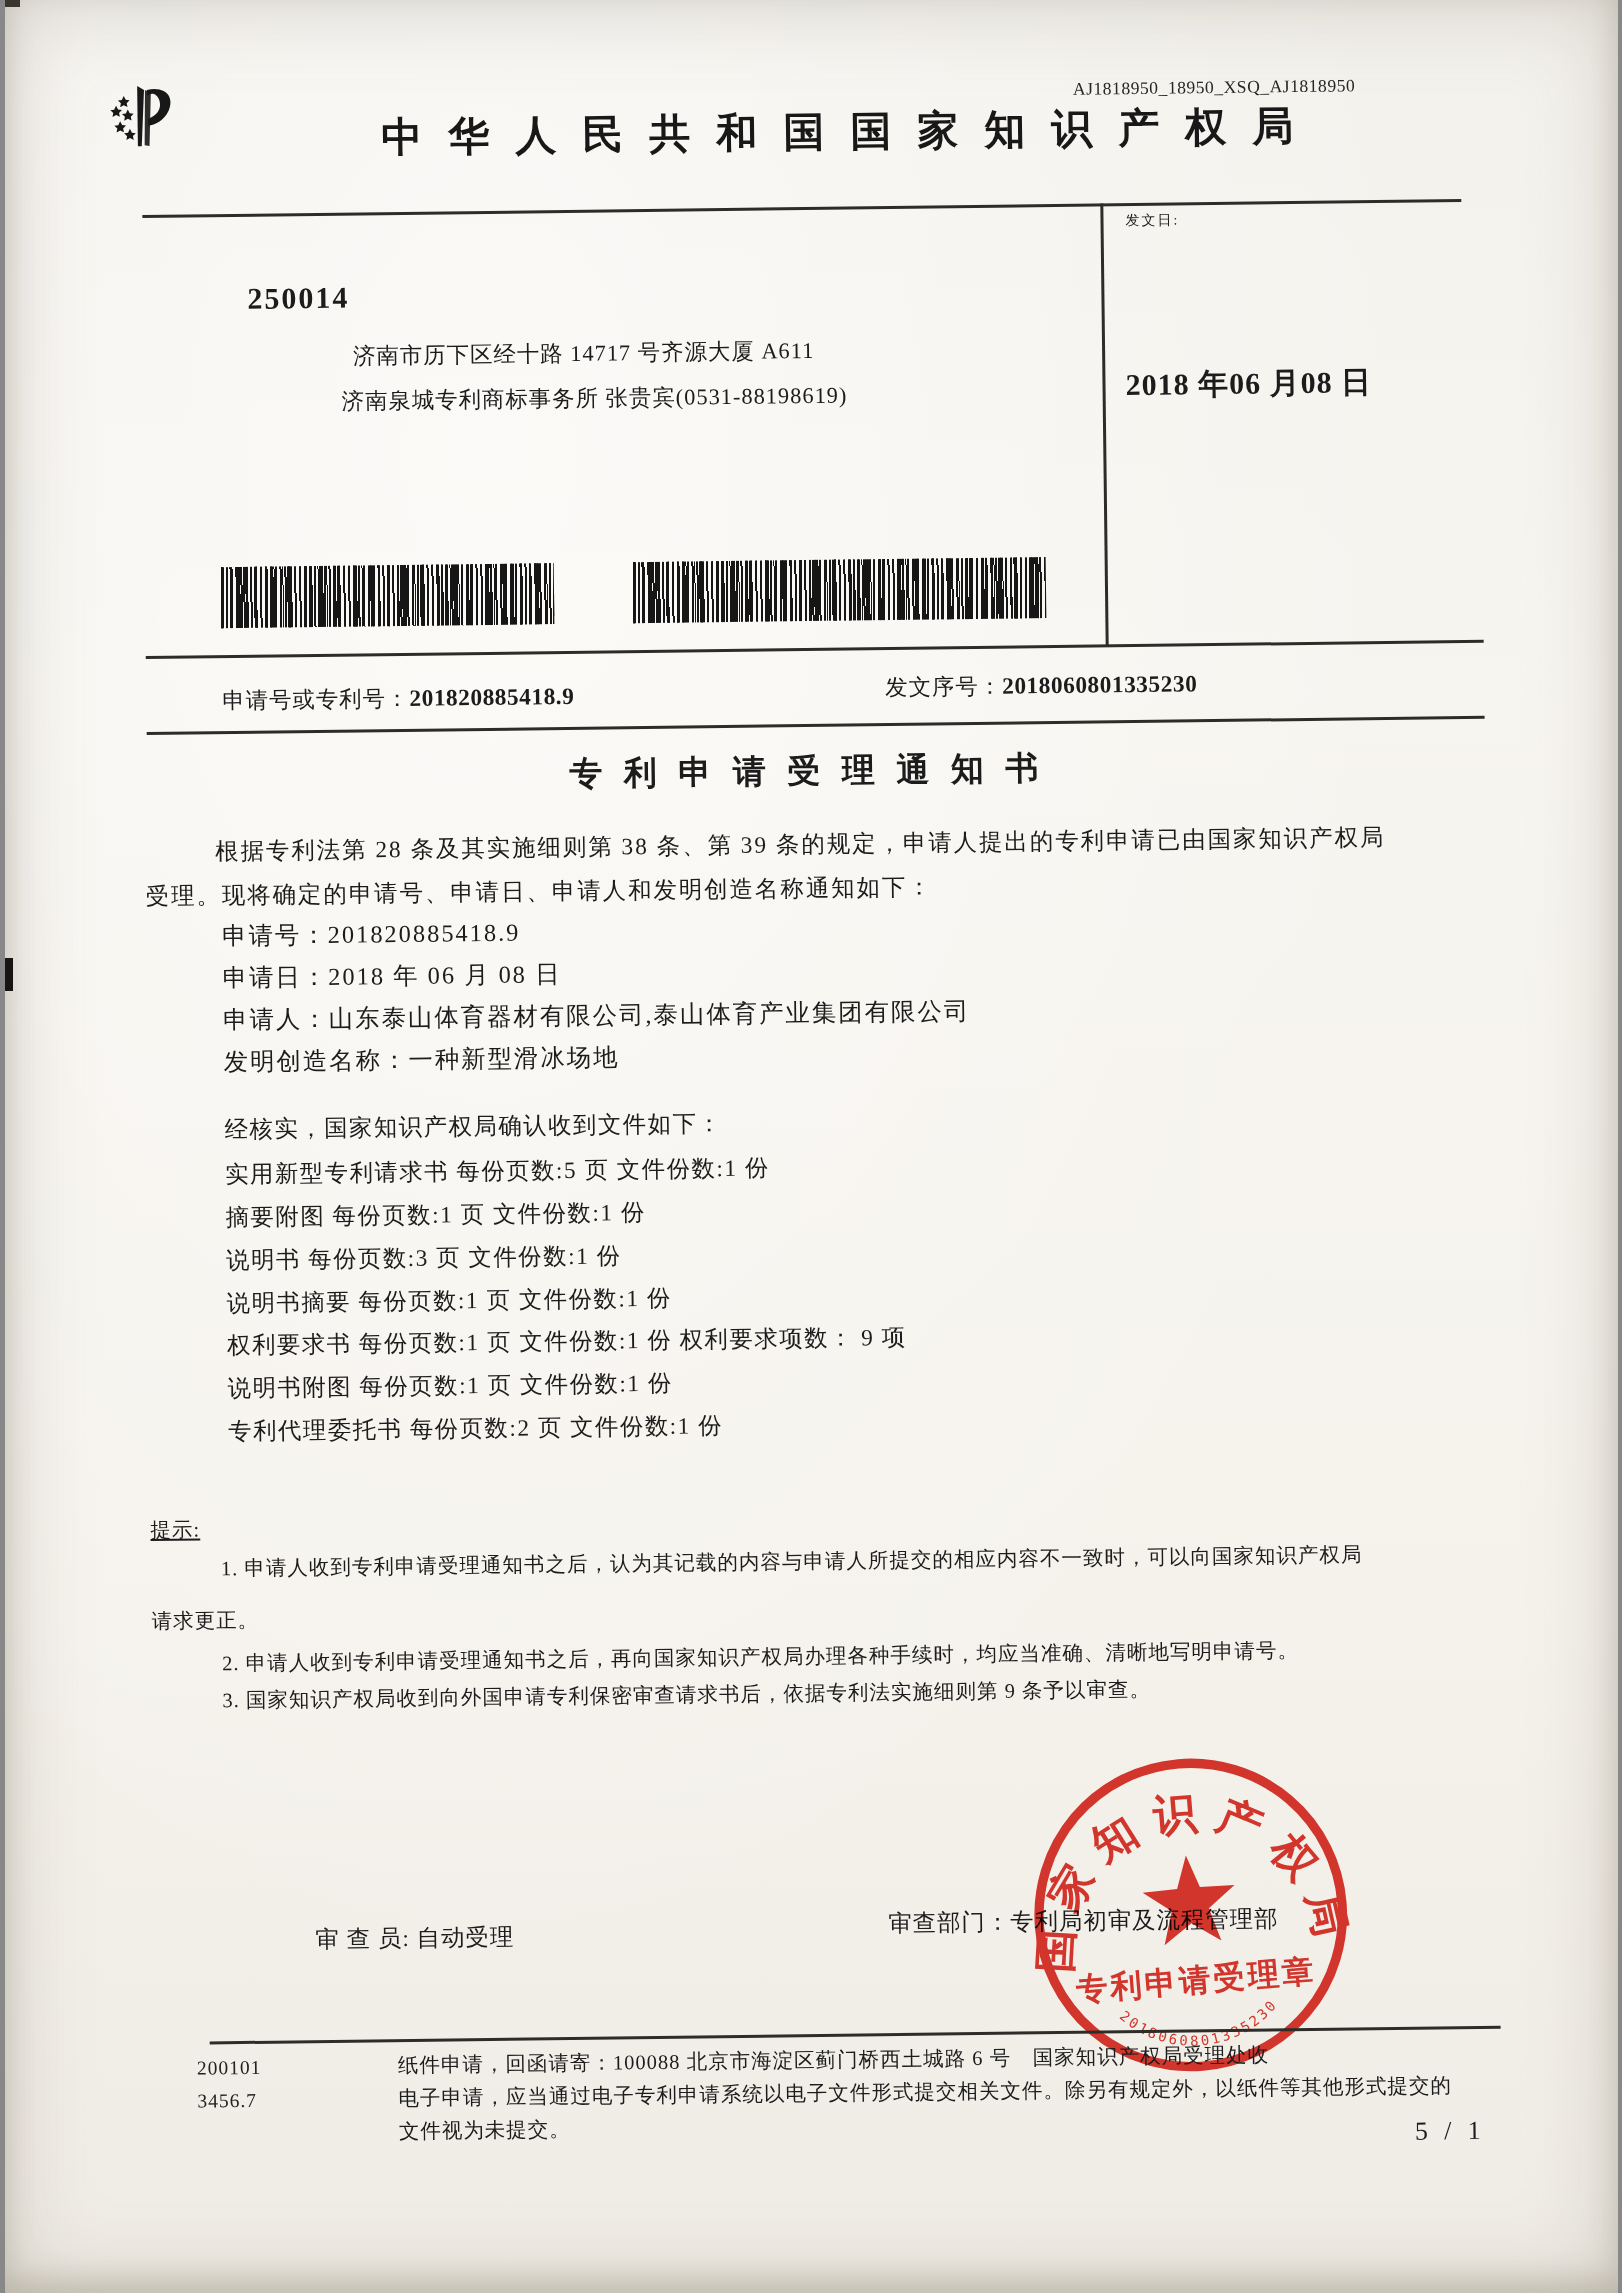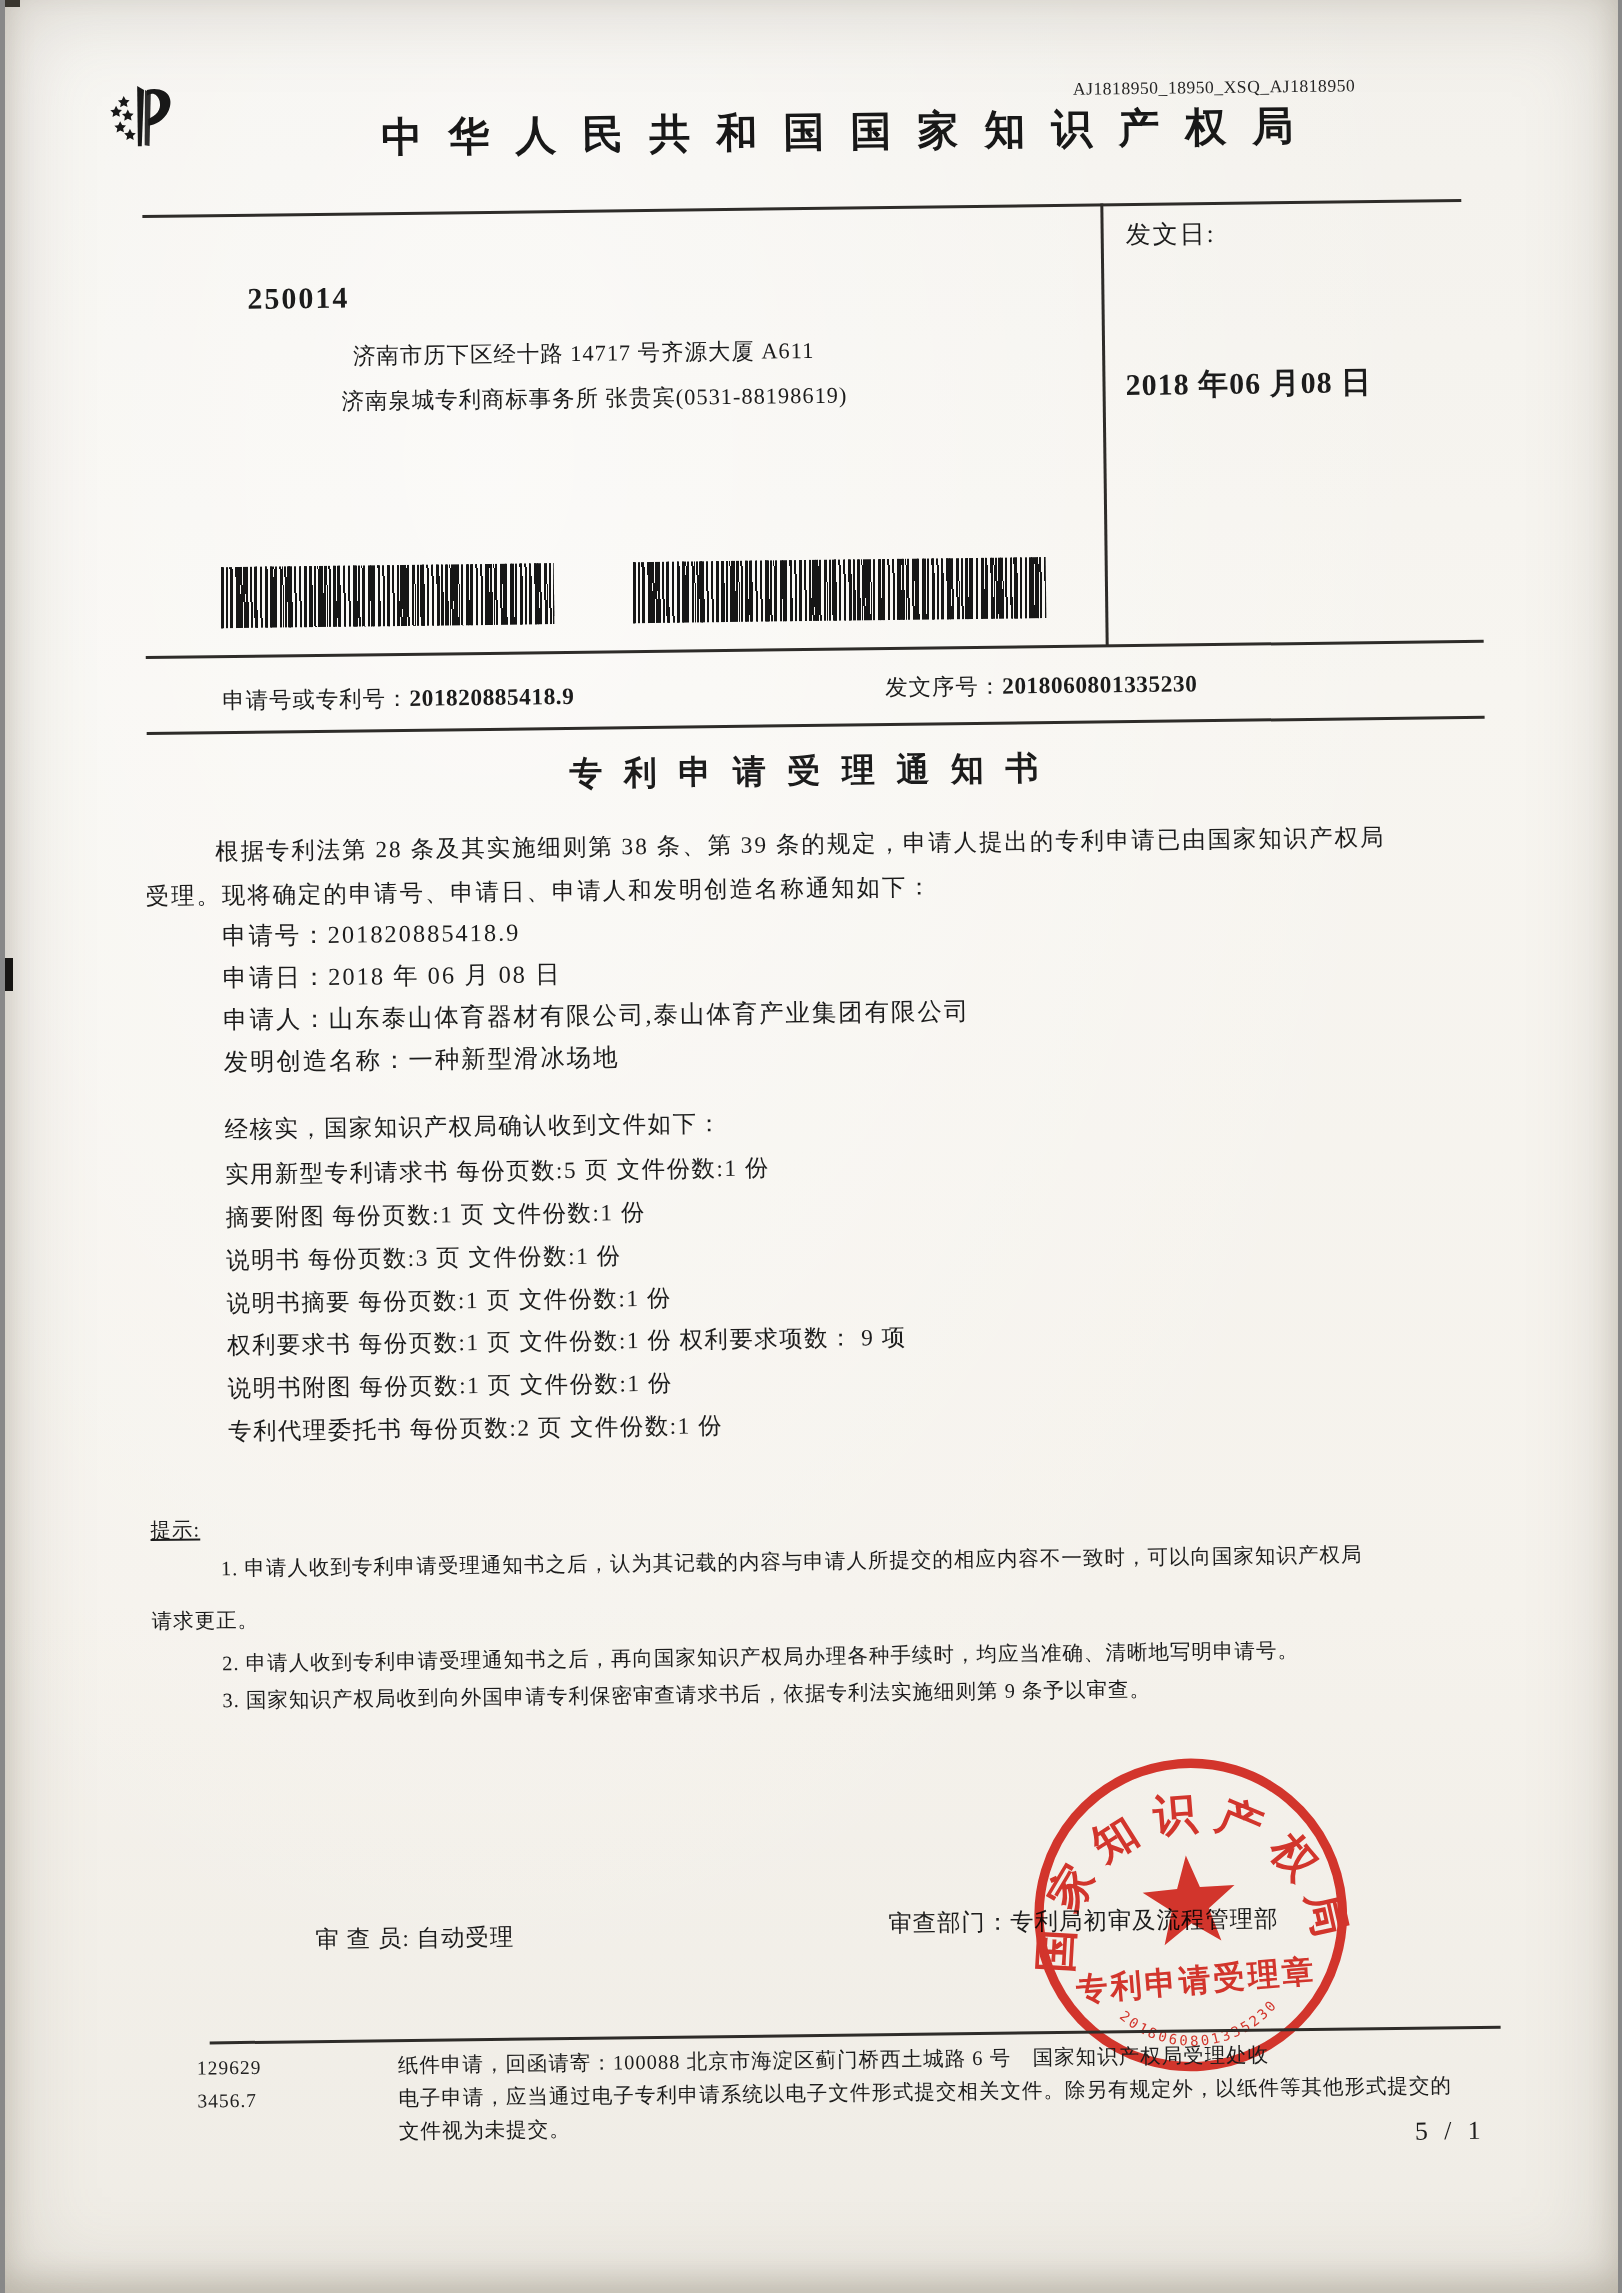--- a/index.html
+++ b/index.html
@@ -18,21 +18,21 @@
   .rot{position:absolute;inset:0;transform:rotate(-0.7deg);transform-origin:50% 40%;}
   .abs{position:absolute;white-space:nowrap;}
   .hline{position:absolute;background:#2e2c29;height:2.9px;}
   .vline{position:absolute;background:#2e2c29;width:2.9px;}
 
   .ref-code{left:1078px;top:82px;font-size:17.6px;letter-spacing:0.5px;color:#262626;}
   .header-title{left:386px;top:105px;font-size:41px;font-weight:bold;letter-spacing:26px;color:#181818;}
   .postal{left:250px;top:275px;font-size:30px;font-weight:bold;letter-spacing:2px;}
   .addr1{left:355px;top:335px;font-size:22.4px;letter-spacing:1px;}
   .addr2{left:343px;top:380px;font-size:22.4px;letter-spacing:1px;}
-  .fw-label{left:1129px;top:222px;font-size:25px;letter-spacing:2px;}
+  .fw-label{left:1129px;top:216px;font-size:14px;letter-spacing:2px;}
   .fw-date{left:1127px;top:369px;font-size:30px;font-weight:600;letter-spacing:1px;}
 
   .barcode{position:absolute;top:560px;height:61px;
     background-image:
       repeating-linear-gradient(90deg,#161616 0 2px,rgba(0,0,0,0) 2px 4.9px),
       repeating-linear-gradient(90deg,#161616 0 1px,rgba(0,0,0,0) 1px 8.8px),
       repeating-linear-gradient(90deg,#161616 0 2.9px,rgba(0,0,0,0) 2.9px 16.6px),
       repeating-linear-gradient(90deg,#161616 0 2px,rgba(0,0,0,0) 2px 22.4px);
   }
   .bc1{left:220px;width:333px;}
@@ -163,21 +163,21 @@
         <textPath href="#arcTop" startOffset="50%" text-anchor="middle">国家知识产权局</textPath>
       </text>
       <polygon fill="#cf241b" points="180,116 192.3,151 229.5,151.9 200,174.5 210.6,210.1 180,189 149.4,210.1 160,174.5 130.5,151.9 167.7,151"></polygon>
       <text x="180" y="262" text-anchor="middle" font-size="34" font-weight="bold" fill="#cf241b" letter-spacing="3" font-family="Liberation Serif, DejaVu Serif, serif">专利申请受理章</text>
       <text font-size="15" fill="#cf241b" letter-spacing="3" font-family="DejaVu Sans Mono, Liberation Mono, monospace">
         <textPath href="#arcBot" startOffset="50%" text-anchor="middle">2018060801335230</textPath>
       </text>
     </svg>
 
     <div class="hline footer-rule"></div>
-    <div class="abs form-code" style="top:2050px;">129629</div>
+    <div class="abs form-code" style="top:2050px;">200101</div>
     <div class="abs form-code" style="top:2083px;">3456.7</div>
     <div class="abs footer-line" style="top:2046px;">纸件申请，回函请寄：100088  北京市海淀区蓟门桥西土城路 6 号　国家知识产权局受理处收</div>
     <div class="abs footer-line" style="top:2079px;">电子申请，应当通过电子专利申请系统以电子文件形式提交相关文件。除另有规定外，以纸件等其他形式提交的</div>
     <div class="abs footer-line" style="top:2112px;">文件视为未提交。</div>
     <div class="abs page-num">5 / 1</div>
   </div>
 </div>
 
 
 </body></html>

